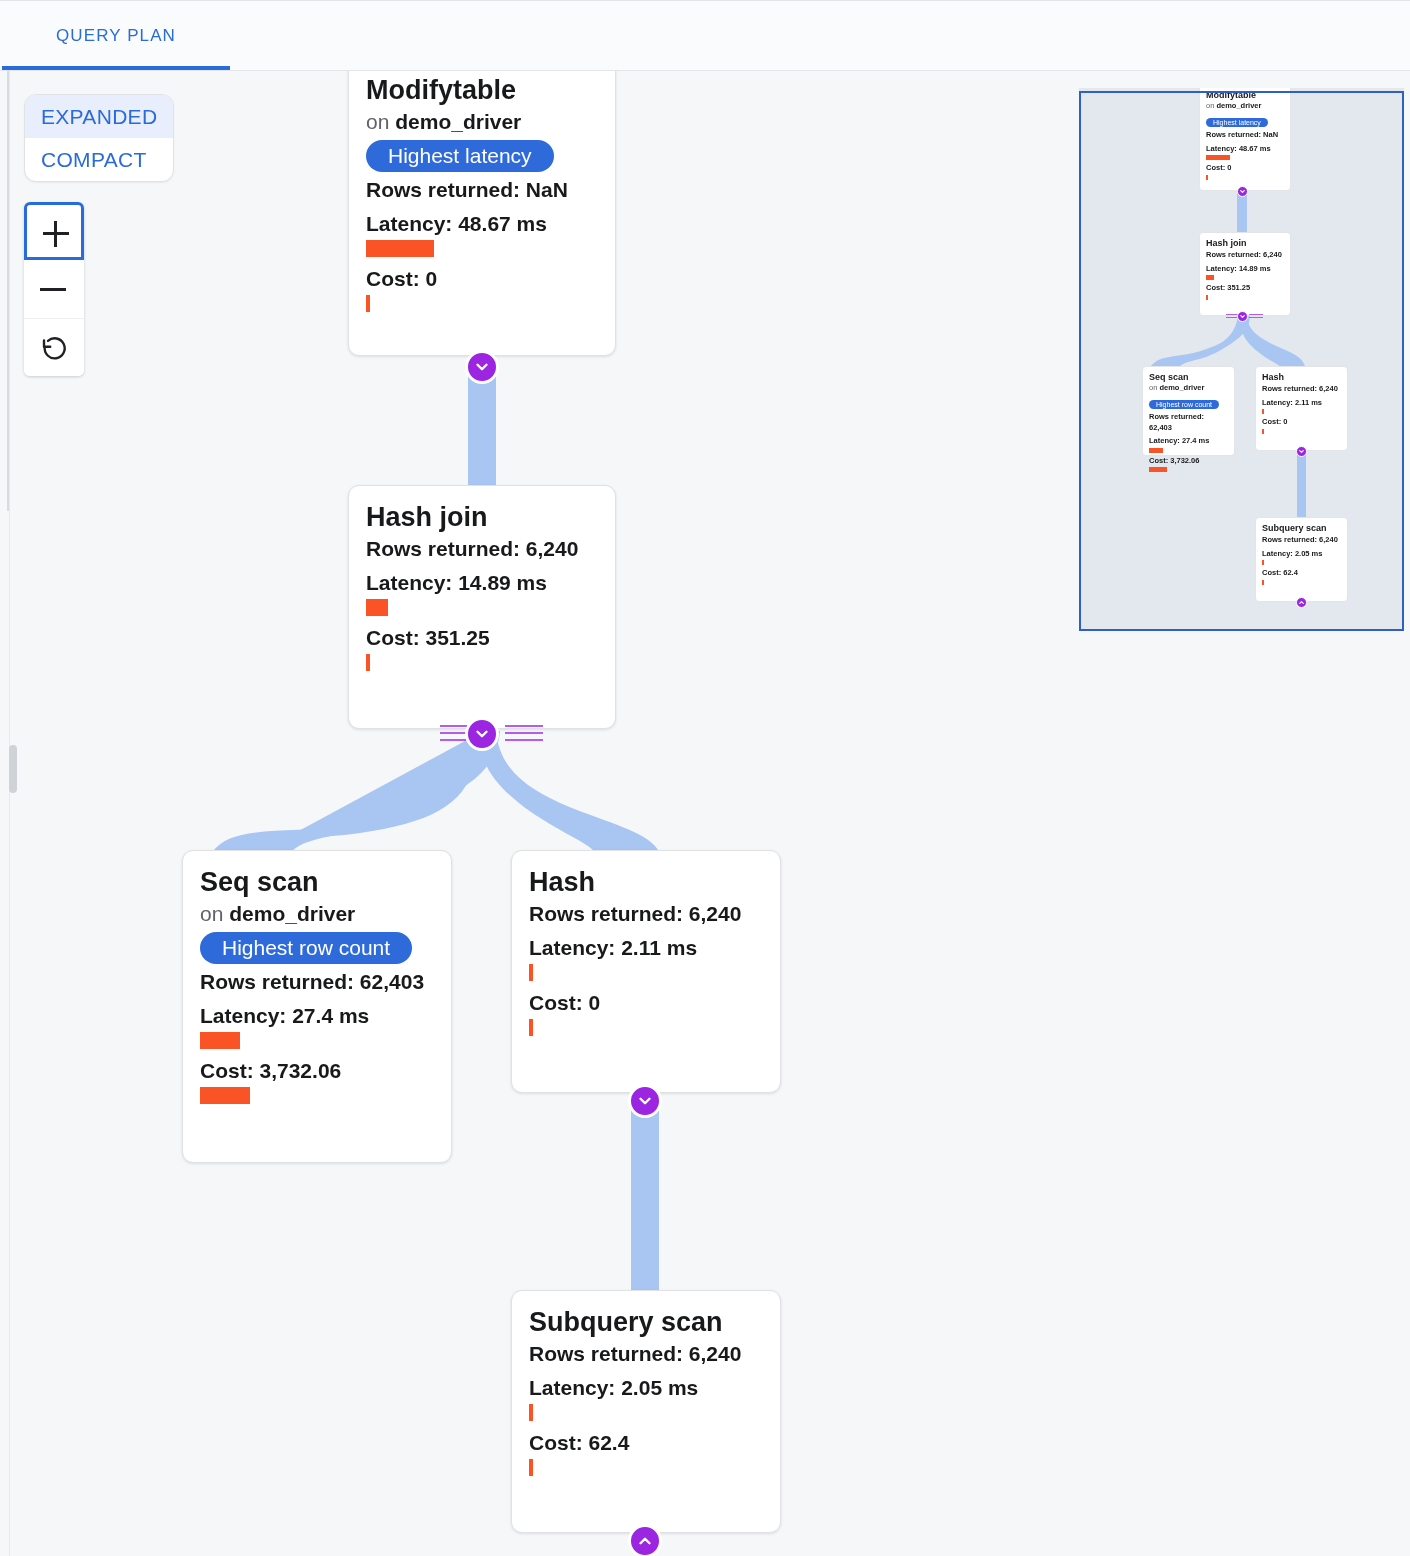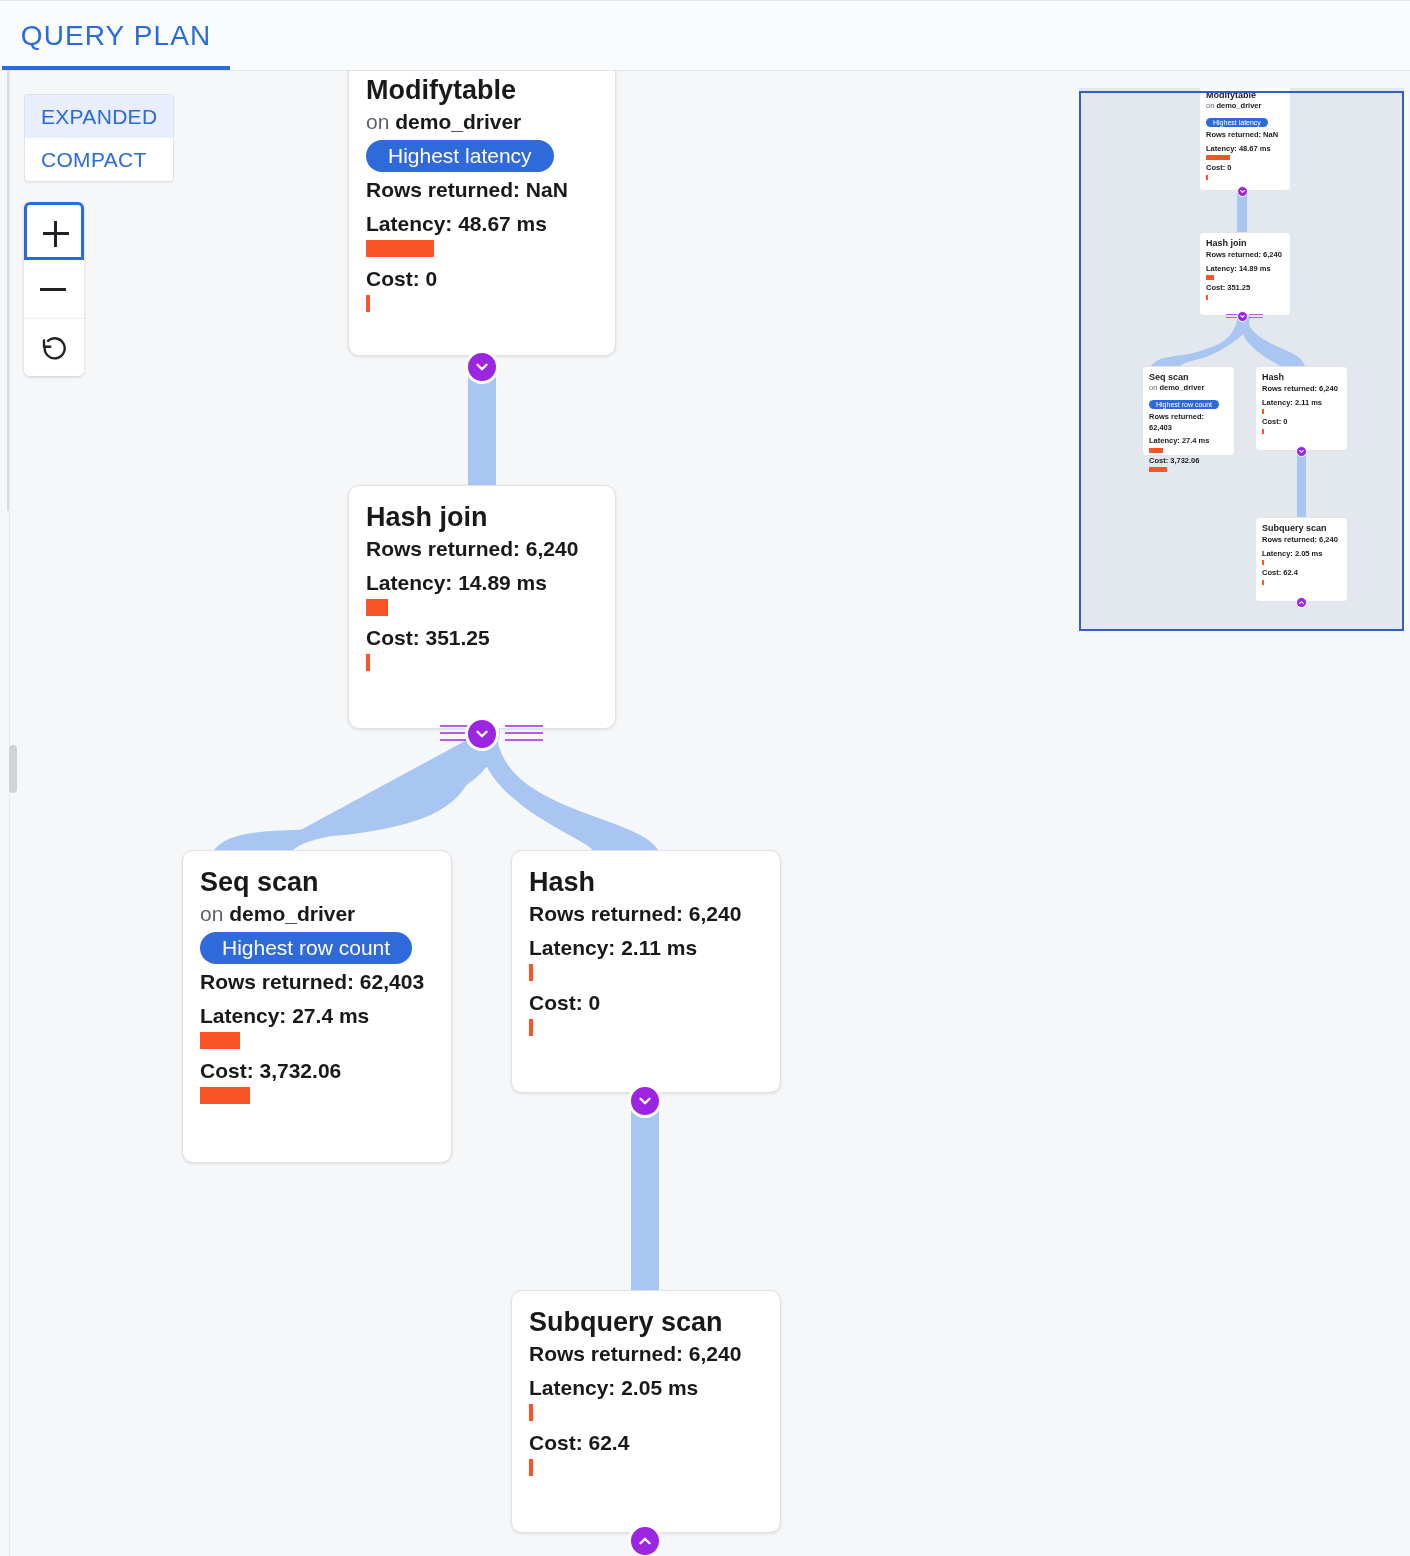--- a/index.html
+++ b/index.html
@@ -23,21 +23,21 @@
     background: #fafbfc;
     border-top: 1px solid #e3e5e8;
     border-bottom: 1px solid #e3e5e8;
     box-sizing: border-box;
   }
   .tab {
     position: absolute;
     top: 0;
     height: 69px;
     line-height: 69px;
-    font-size: 28px;
+    font-size: 17px;
     letter-spacing: 1.1px;
     font-weight: 500;
     color: #5f6368;
     cursor: pointer;
     user-select: none;
     text-align: center;
   }
   .tab.active { color: #2a6bdb; }
   .tab-underline {
     position: absolute;
@@ -75,21 +75,21 @@
     border-radius: 4px;
   }
 
   
   .mode-switch {
     position: absolute;
     left: 24px; top: 23px;
     width: 150px;
     background: #ffffff;
     border: 1px solid #e0e2e6;
-    border-radius: 4px;
+    border-radius: 12px;
     box-shadow: 0 1px 2px rgba(0,0,0,0.06);
     overflow: hidden;
     box-sizing: border-box;
   }
   .mode-opt {
     height: 43px;
     line-height: 43px;
     padding-left: 16px;
     font-size: 21px;
     color: #2a6bdb;

